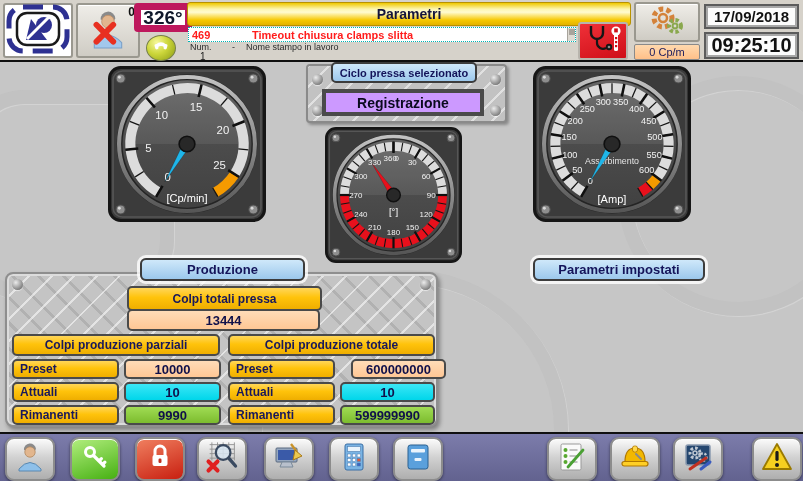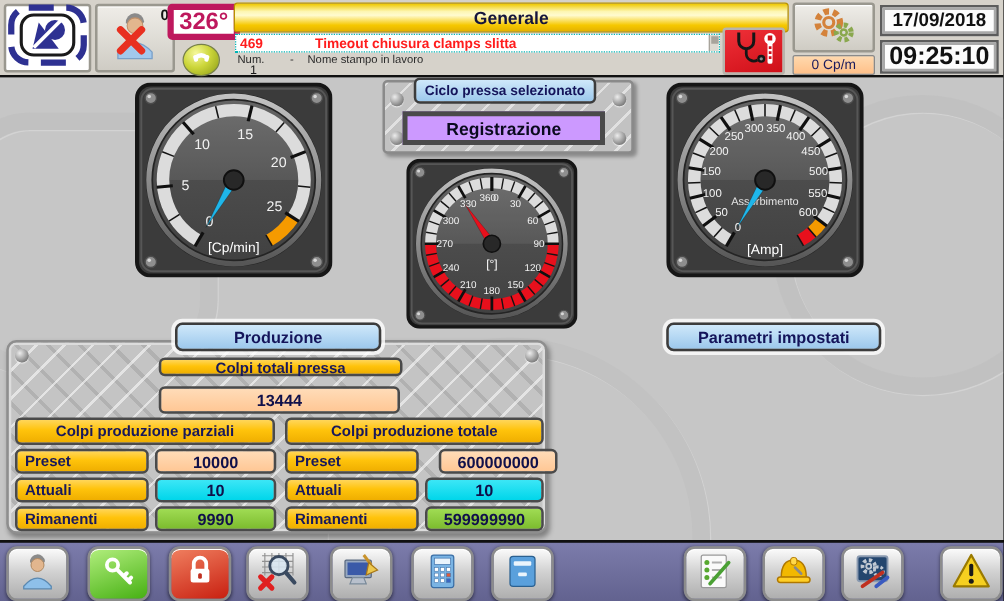--- a/index.html
+++ b/index.html
@@ -6,21 +6,21 @@
   html,body{background:#000}
   body{font-family:"Liberation Sans",sans-serif}
   .screen{position:relative;width:803px;height:481px;background:#000;overflow:hidden}
 
   
   .topbar{position:absolute;left:0;top:0;width:803px;height:62px;background:#d6d2ca;border-bottom:2px solid #101010}
   .tile{position:absolute;background:linear-gradient(180deg,#efede8,#cfccc4);border:2px solid #9a988f;border-radius:3px;box-shadow:inset 0 1px 0 #fff;display:flex;align-items:center;justify-content:center}
   .logo-btn{left:3px;top:3px;width:70px;height:55px;background:#fff}
   .person-btn{left:76px;top:3px;width:64px;height:55px}
   .user-count{position:absolute;right:3px;top:0;font-size:12px;font-weight:bold;color:#111}
-  .temp-box{position:absolute;left:134px;top:3px;width:58px;height:29px;background:#fff;border:5px solid #be185d;border-radius:4px;display:flex;align-items:center;justify-content:center;font-size:19px;font-weight:bold;color:#be185d}
+  .temp-box{position:absolute;left:134px;top:3px;width:58px;height:29px;background:#fff;border:7px solid #be185d;border-radius:4px;display:flex;align-items:center;justify-content:center;font-size:19px;font-weight:bold;color:#0f172a}
   .phone-btn{position:absolute;left:146px;top:35px;width:30px;height:26px;border-radius:50%;background:radial-gradient(circle at 35% 28%,#f6f89c,#ccd63a 45%,#8a9a14);border:1px solid #77804a;display:flex;align-items:center;justify-content:center}
   .title-bar{position:absolute;left:187px;top:2px;width:444px;height:24px;border:1px solid #b89200;border-radius:3px;background:linear-gradient(180deg,#efc800 0%,#fdf6b2 28%,#fffbd0 42%,#f6c800 78%,#e4b200 100%);display:flex;align-items:center;justify-content:center;font-size:14px;font-weight:bold;color:#14143c}
   .alarm-box{position:absolute;left:188px;top:27px;width:388px;height:15px;background:#fff;border:1px dotted #00b4b4;display:flex;align-items:center;overflow:hidden}
   .alarm-code{font-size:11px;font-weight:bold;color:#ff1c1c;margin-left:3px;width:60px}
   .alarm-text{font-size:11px;font-weight:bold;color:#ff1c1c}
   .alarm-scroll{position:absolute;right:0;top:0;width:8px;height:13px;background:#dedad2;border-left:1px solid #a8a49c}
   .alarm-thumb{position:absolute;left:1px;top:1px;width:6px;height:6px;background:#a8a49c}
   .mold-line1{position:absolute;left:188px;top:42px;width:388px;height:10px;font-size:9px;color:#2a2a2a}
   .mold-line2{position:absolute;left:188px;top:51px;width:388px;height:11px;font-size:10px;color:#1a1a1a}
   .mold-col-num{position:absolute;left:2px}
@@ -99,21 +99,21 @@
     <div class="phone-btn">
       <span>
         <svg width="18" height="16" viewBox="0 0 24 24">
           <path d="M4 10 Q12 3 20 10 L17 14 Q12 10 7 14 Z" fill="#fff"></path>
           <rect x="2.5" y="9" width="5" height="8" rx="2" fill="#fff" transform="rotate(-15 5 12)"></rect>
           <rect x="16.5" y="9" width="5" height="8" rx="2" fill="#fff" transform="rotate(15 19 12)"></rect>
         </svg>
       </span>
     </div>
 
-    <div class="title-bar">Generale</div>
+    <div class="title-bar">Parametri</div>
 
     <div class="alarm-box">
       <span class="alarm-code">469</span>
       <span class="alarm-text">Timeout chiusura clamps slitta</span>
       <span class="alarm-scroll">
           <span class="alarm-thumb"></span>
         </span>
     </div>
 
     <div class="mold-line1">
@@ -420,21 +420,21 @@
     <div class="cycle-label">Ciclo pressa selezionato</div>
     <div class="cycle-btn">Registrazione</div>
 
     <div class="tab" style="left:140px;top:196px;width:165px;height:23px">Produzione</div>
     <div class="plate" style="left:5px;top:210px;width:433px;height:155px">
       <span class="screw" style="left:5px;top:5px"></span>
       <span class="screw" style="right:5px;top:5px"></span>
       <span class="screw" style="left:5px;bottom:5px"></span>
       <span class="screw" style="right:5px;bottom:5px"></span>
 
-      <div class="gold center" style="left:120px;top:12px;width:195px;height:15px">Colpi totali pressa</div>
+      <div class="gold center" style="left:120px;top:12px;width:195px;height:25px">Colpi totali pressa</div>
       <div class="val peach" style="left:120px;top:35px;width:193px;height:22px">13444</div>
 
       <div class="gold center" style="left:5px;top:60px;width:208px;height:22px">Colpi produzione parziali</div>
       <div class="gold center" style="left:221px;top:60px;width:207px;height:22px">Colpi produzione totale</div>
 
       <div class="gold left" style="left:5px;top:85px;width:107px;height:20px">Preset</div>
       <div class="val peach" style="left:117px;top:85px;width:97px;height:20px">10000</div>
       <div class="gold left" style="left:5px;top:108px;width:107px;height:20px">Attuali</div>
       <div class="val cyan" style="left:117px;top:108px;width:97px;height:20px">10</div>
       <div class="gold left" style="left:5px;top:131px;width:107px;height:20px">Rimanenti</div>

